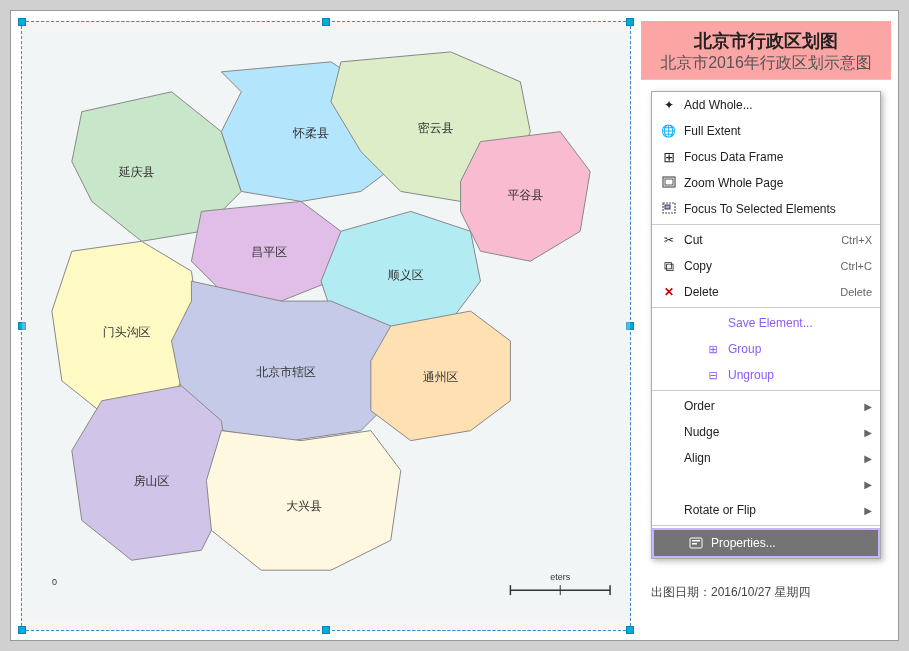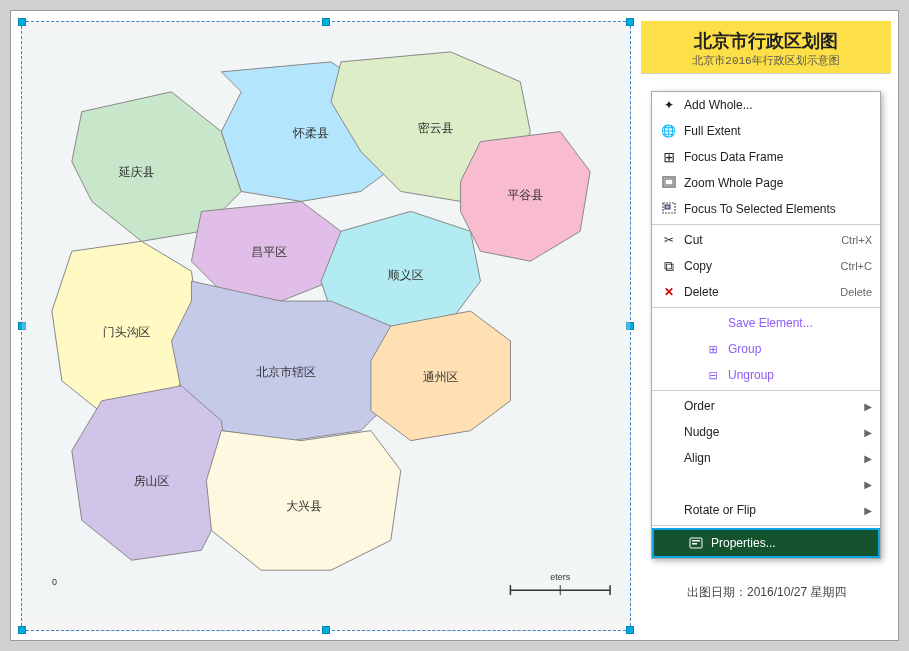--- a/index.html
+++ b/index.html
@@ -65,32 +65,31 @@
       left: 630px;
       width: 250px;
       height: 610px;
     }
 
     
     .title-area {
       text-align: center;
       padding: 8px 5px 5px;
       border-bottom: 1px solid #ccc;
-      background: #fde047;
+      background: #fca5a5;
     }
     .title-main {
       font-size: 18px;
       font-weight: bold;
       color: #222;
       font-family: SimHei, Arial, sans-serif;
     }
     .title-sub {
-      font-size: 11px;
+      font-size: 16px;
       color: #555;
-      font-family: Liberation Mono, monospace;
     }
 
     
     .context-menu {
       position: absolute;
       top: 70px;
       left: 10px;
       width: 230px;
       background: white;
       border: 1px solid #aaa;
@@ -106,23 +105,23 @@
       color: #222;
       position: relative;
       min-height: 24px;
     }
     .menu-item.disabled {
       color: #8b5cf6;
       cursor: default;
       margin-left: 44px;
     }
     .menu-item.highlighted {
-      background: #14532d;
+      background: #737373;
       color: white;
-      border: 2px solid #0ea5e9;
+      border: 2px solid #c4b5fd;
       padding-left: 33px;
     }
 
     .menu-separator {
       height: 1px;
       background: #ccc;
       margin: 2px 0;
     }
 
     .menu-icon {
@@ -352,16 +351,16 @@
             <rect x="1" y="2" width="12" height="10" rx="1" fill="none" stroke="white" stroke-width="1"></rect>
             <rect x="3" y="4" width="8" height="1.5" fill="white"></rect>
             <rect x="3" y="7" width="5" height="1.5" fill="white"></rect>
           </svg>
         </span>
         <span class="menu-label">Properties...</span>
       </div>
 
     </div>
 
-    <div class="date-footer" style="bottom: 30px; position: absolute; margin-left: 36px;">出图日期：2016/10/27 星期四</div>
+    <div class="date-footer" style="bottom: 30px; position: absolute;">出图日期：2016/10/27 星期四</div>
   </div>
 
 </div>
 
 </body></html>

